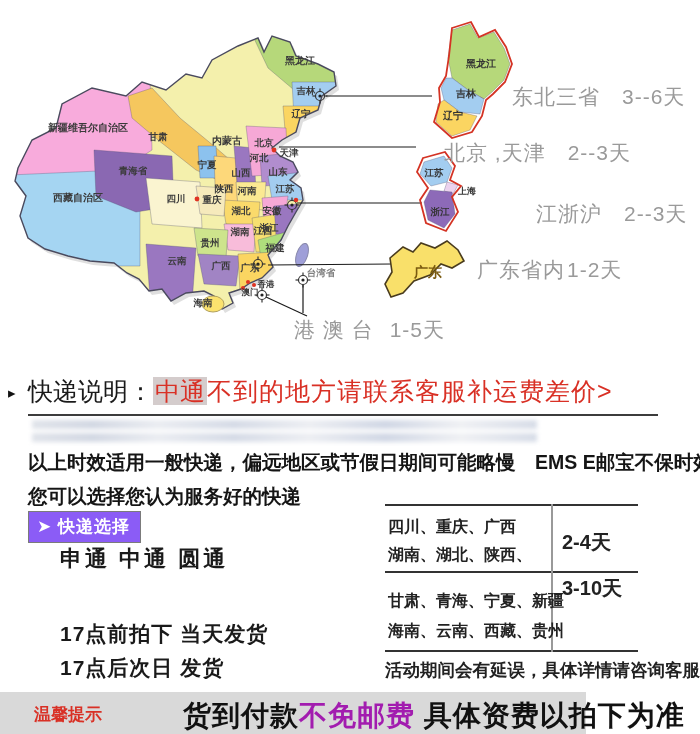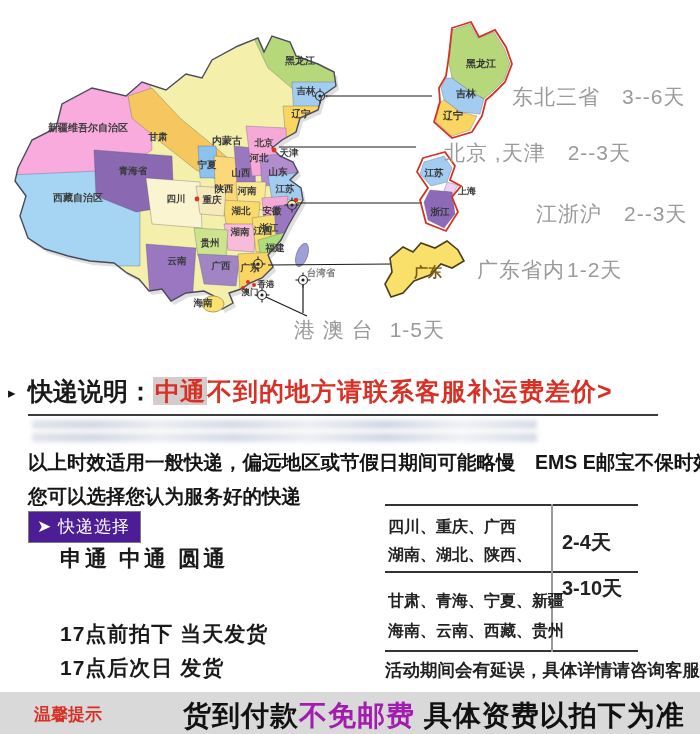--- a/index.html
+++ b/index.html
@@ -12,42 +12,42 @@
   .prov{stroke:rgba(80,80,110,.45);stroke-width:.7;}
   .maplabel{font-size:9.5px;font-weight:600;fill:#3a3a3a;text-anchor:middle;}
   .maplabel.big{font-size:10px;}
   .maplabel.gray{fill:#808080;}
   .insetlabel{font-size:10px;font-weight:700;fill:#333;text-anchor:middle;}
   .callout{position:absolute;color:#9a9a9a;font-size:21px;white-space:nowrap;letter-spacing:1px;}
   .callout .days{margin-left:22px;}
 
   
   .notice-arrow{position:absolute;left:8px;top:384px;font-size:15px;color:#111;}
-  #notice-title{position:absolute;left:28px;top:375px;font-size:25px;font-weight:700;white-space:nowrap;}
+  #notice-title{position:absolute;left:28px;top:375px;font-size:25px;font-weight:400;white-space:nowrap;}
   #notice-title .black{color:#1a1a1a;}
   #notice-title .hl{color:#d93025;background:#d4cccc;padding:0 2px;}
   #notice-title .red{color:#d93025;letter-spacing:1px;}
   .rule{position:absolute;left:28px;top:414px;width:630px;height:2px;background:#3c3c3c;}
   .smudge{position:absolute;left:32px;top:420px;width:505px;height:26px;filter:blur(2px);opacity:.55;}
   .smudge .s1,.smudge .s2{height:9px;margin-bottom:4px;background:
     linear-gradient(90deg,#c7cdd9 0%,#aeb8cc 12%,#d9dde6 25%,#b3bdd2 40%,#dde0e8 55%,#aab6cf 70%,#e2e4ea 85%,#b6c0d4 100%);}
   .para{position:absolute;left:28px;color:#151515;font-size:19.5px;font-weight:600;white-space:nowrap;}
-  .badge{position:absolute;left:28px;background:#4c1d95;border:1px solid #7b7b7b;color:#fff;
-         font-size:17px;font-weight:400;padding:3px 10px 4px 8px;letter-spacing:1px;}
+  .badge{position:absolute;left:28px;background:#8b5cf6;border:1px solid #7b7b7b;color:#fff;
+         font-size:17px;font-weight:700;padding:3px 10px 4px 8px;letter-spacing:1px;}
   .boldline{position:absolute;left:28px;color:#1a1a1a;font-weight:700;white-space:nowrap;margin-left:32px;}
 
   
   .hline{position:absolute;background:#333;height:2px;width:253px;left:385px;}
   .vline{position:absolute;background:#999;width:2px;left:551px;}
   .cellregions{position:absolute;left:388px;color:#222;font-size:16px;font-weight:600;line-height:28px;white-space:nowrap;}
   .celldays{position:absolute;color:#222;font-size:20px;font-weight:600;}
   .tnote{position:absolute;left:385px;color:#222;font-size:17.5px;font-weight:600;white-space:nowrap;}
 
   
-  #footer-bar{position:absolute;left:0;top:692px;width:700px;height:42px;background:#d9d9d9;}
+  #footer-bar{position:absolute;left:0;top:692px;width:586px;height:42px;background:#d9d9d9;}
   #footer-badge{position:absolute;left:34px;top:11px;color:#d93025;font-size:17px;font-weight:700;}
   #footer-text{position:absolute;left:183px;top:5px;font-size:28px;font-weight:800;color:#111;
                letter-spacing:1px;white-space:nowrap;}
   #footer-text .red{color:#a21caf;}
 </style>
 </head>
 <body>
 
 <div id="page">
 

